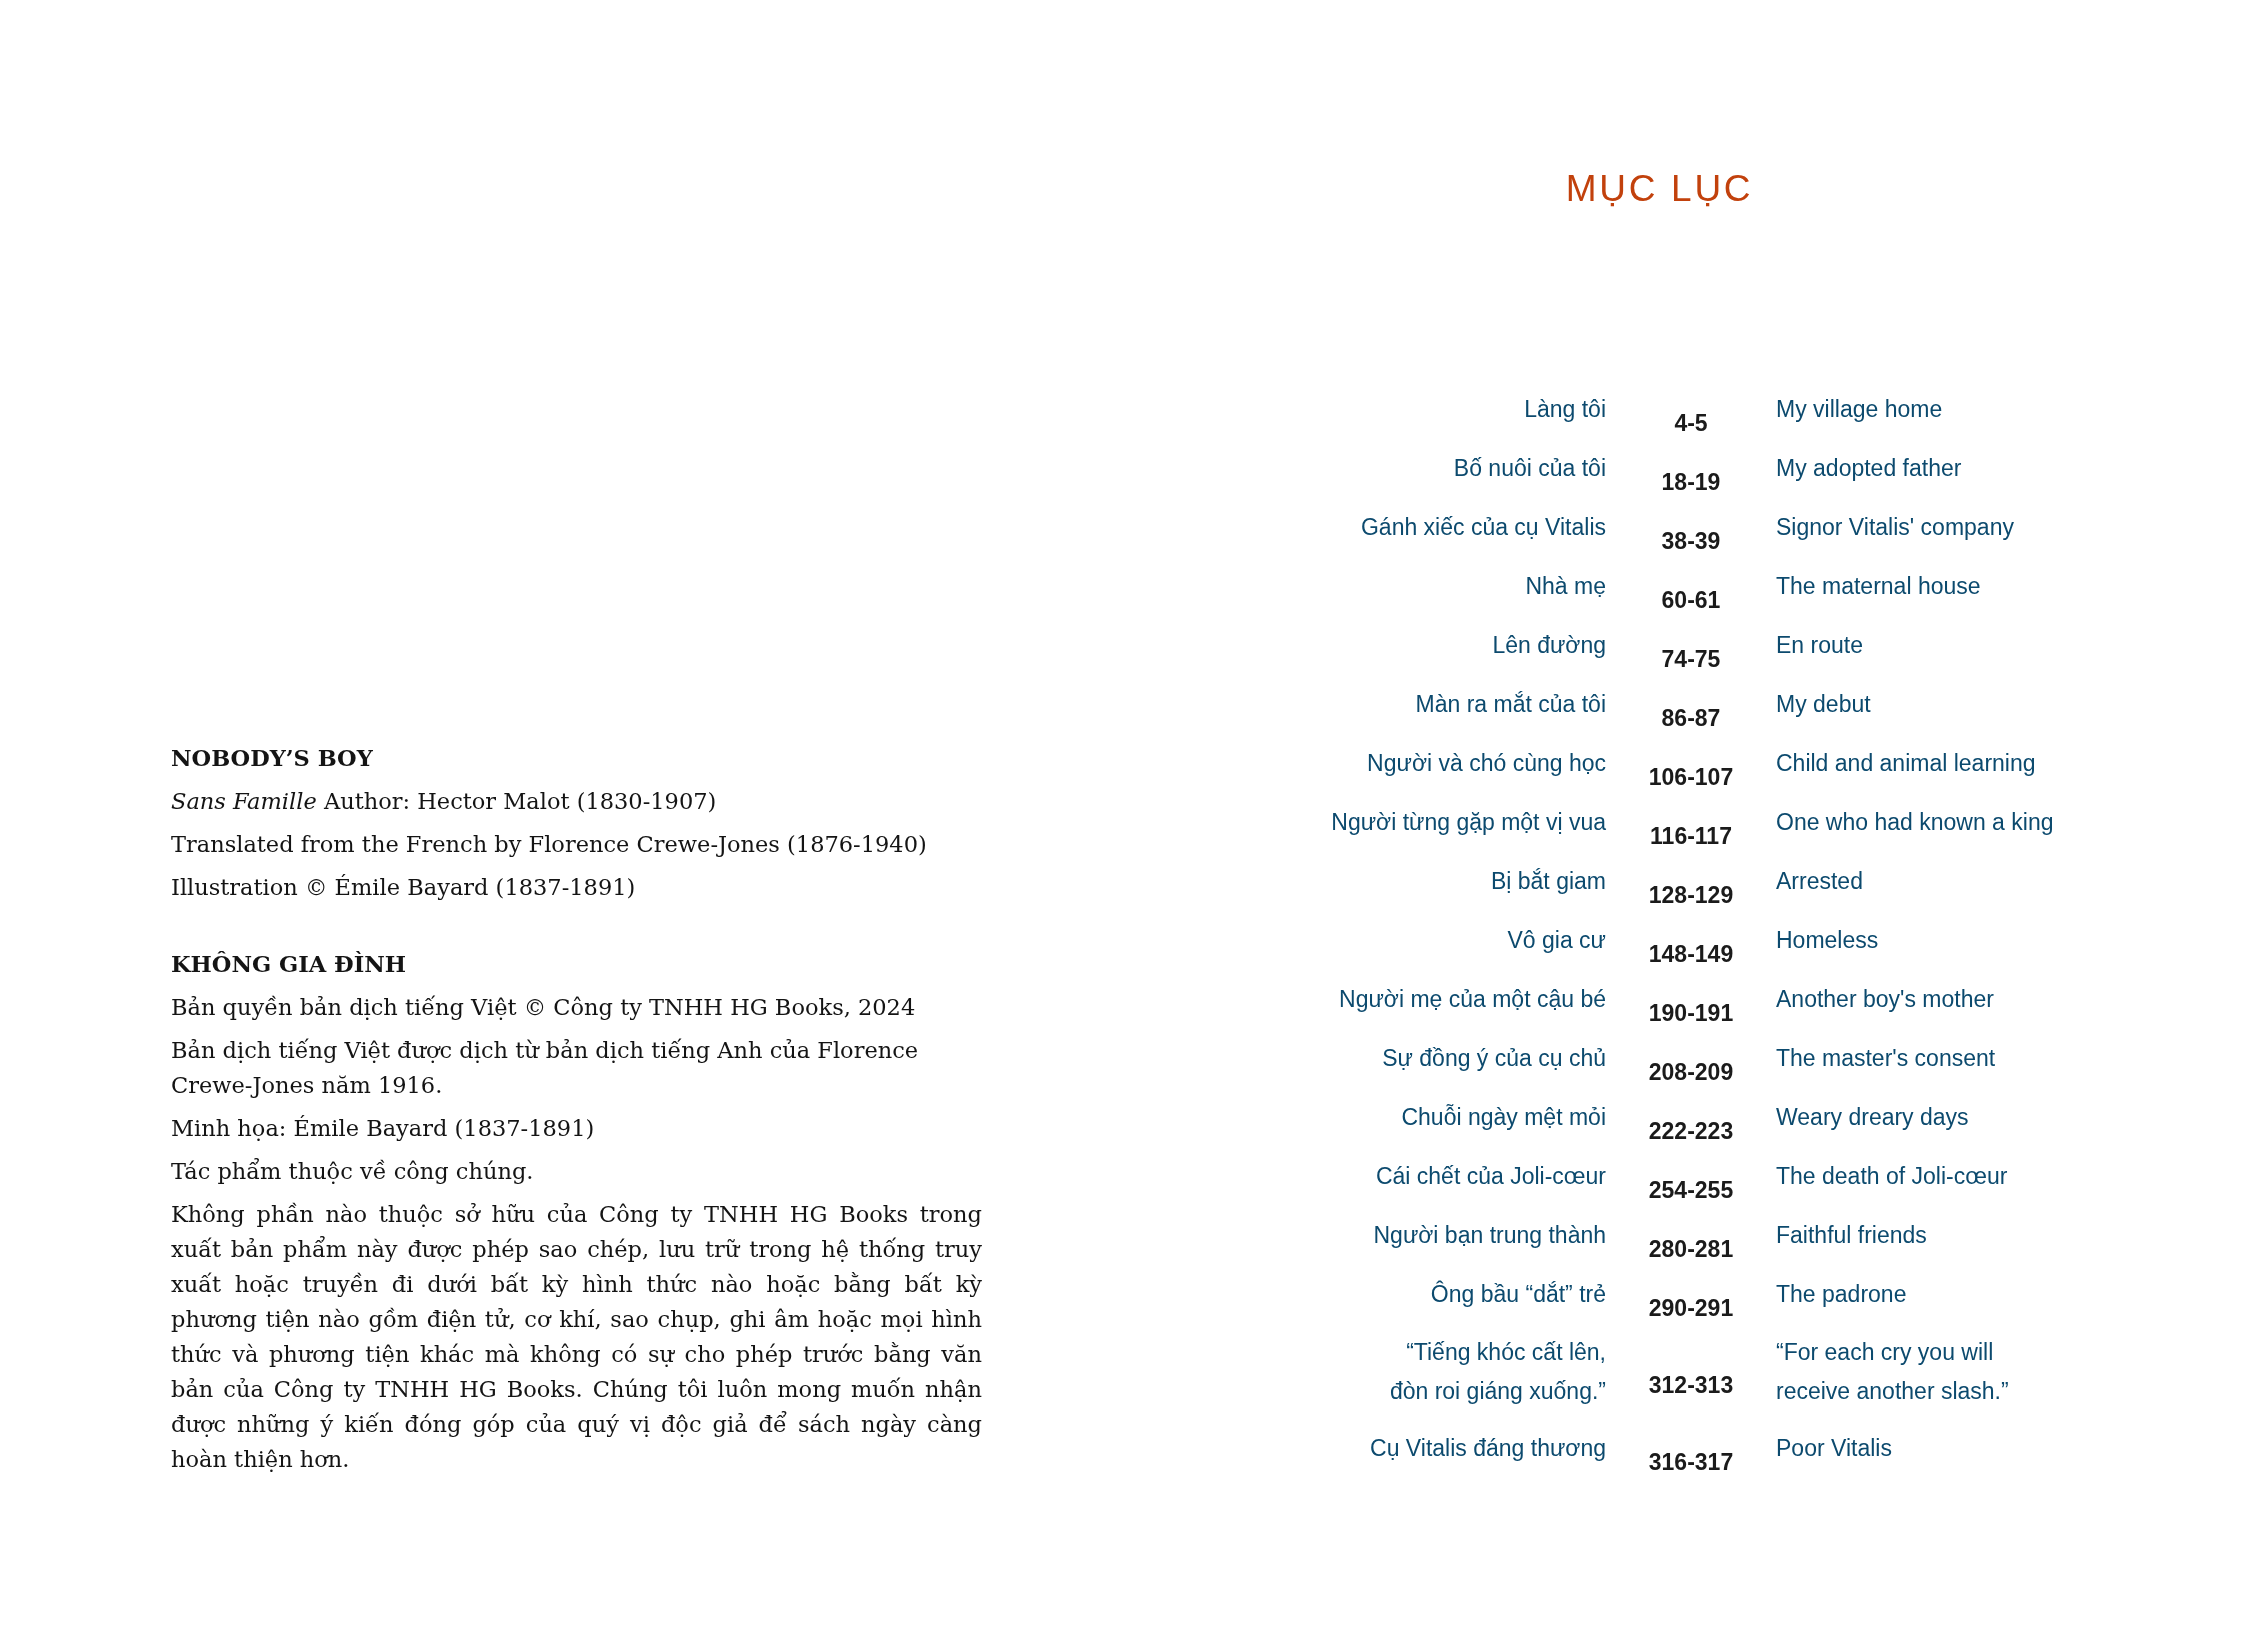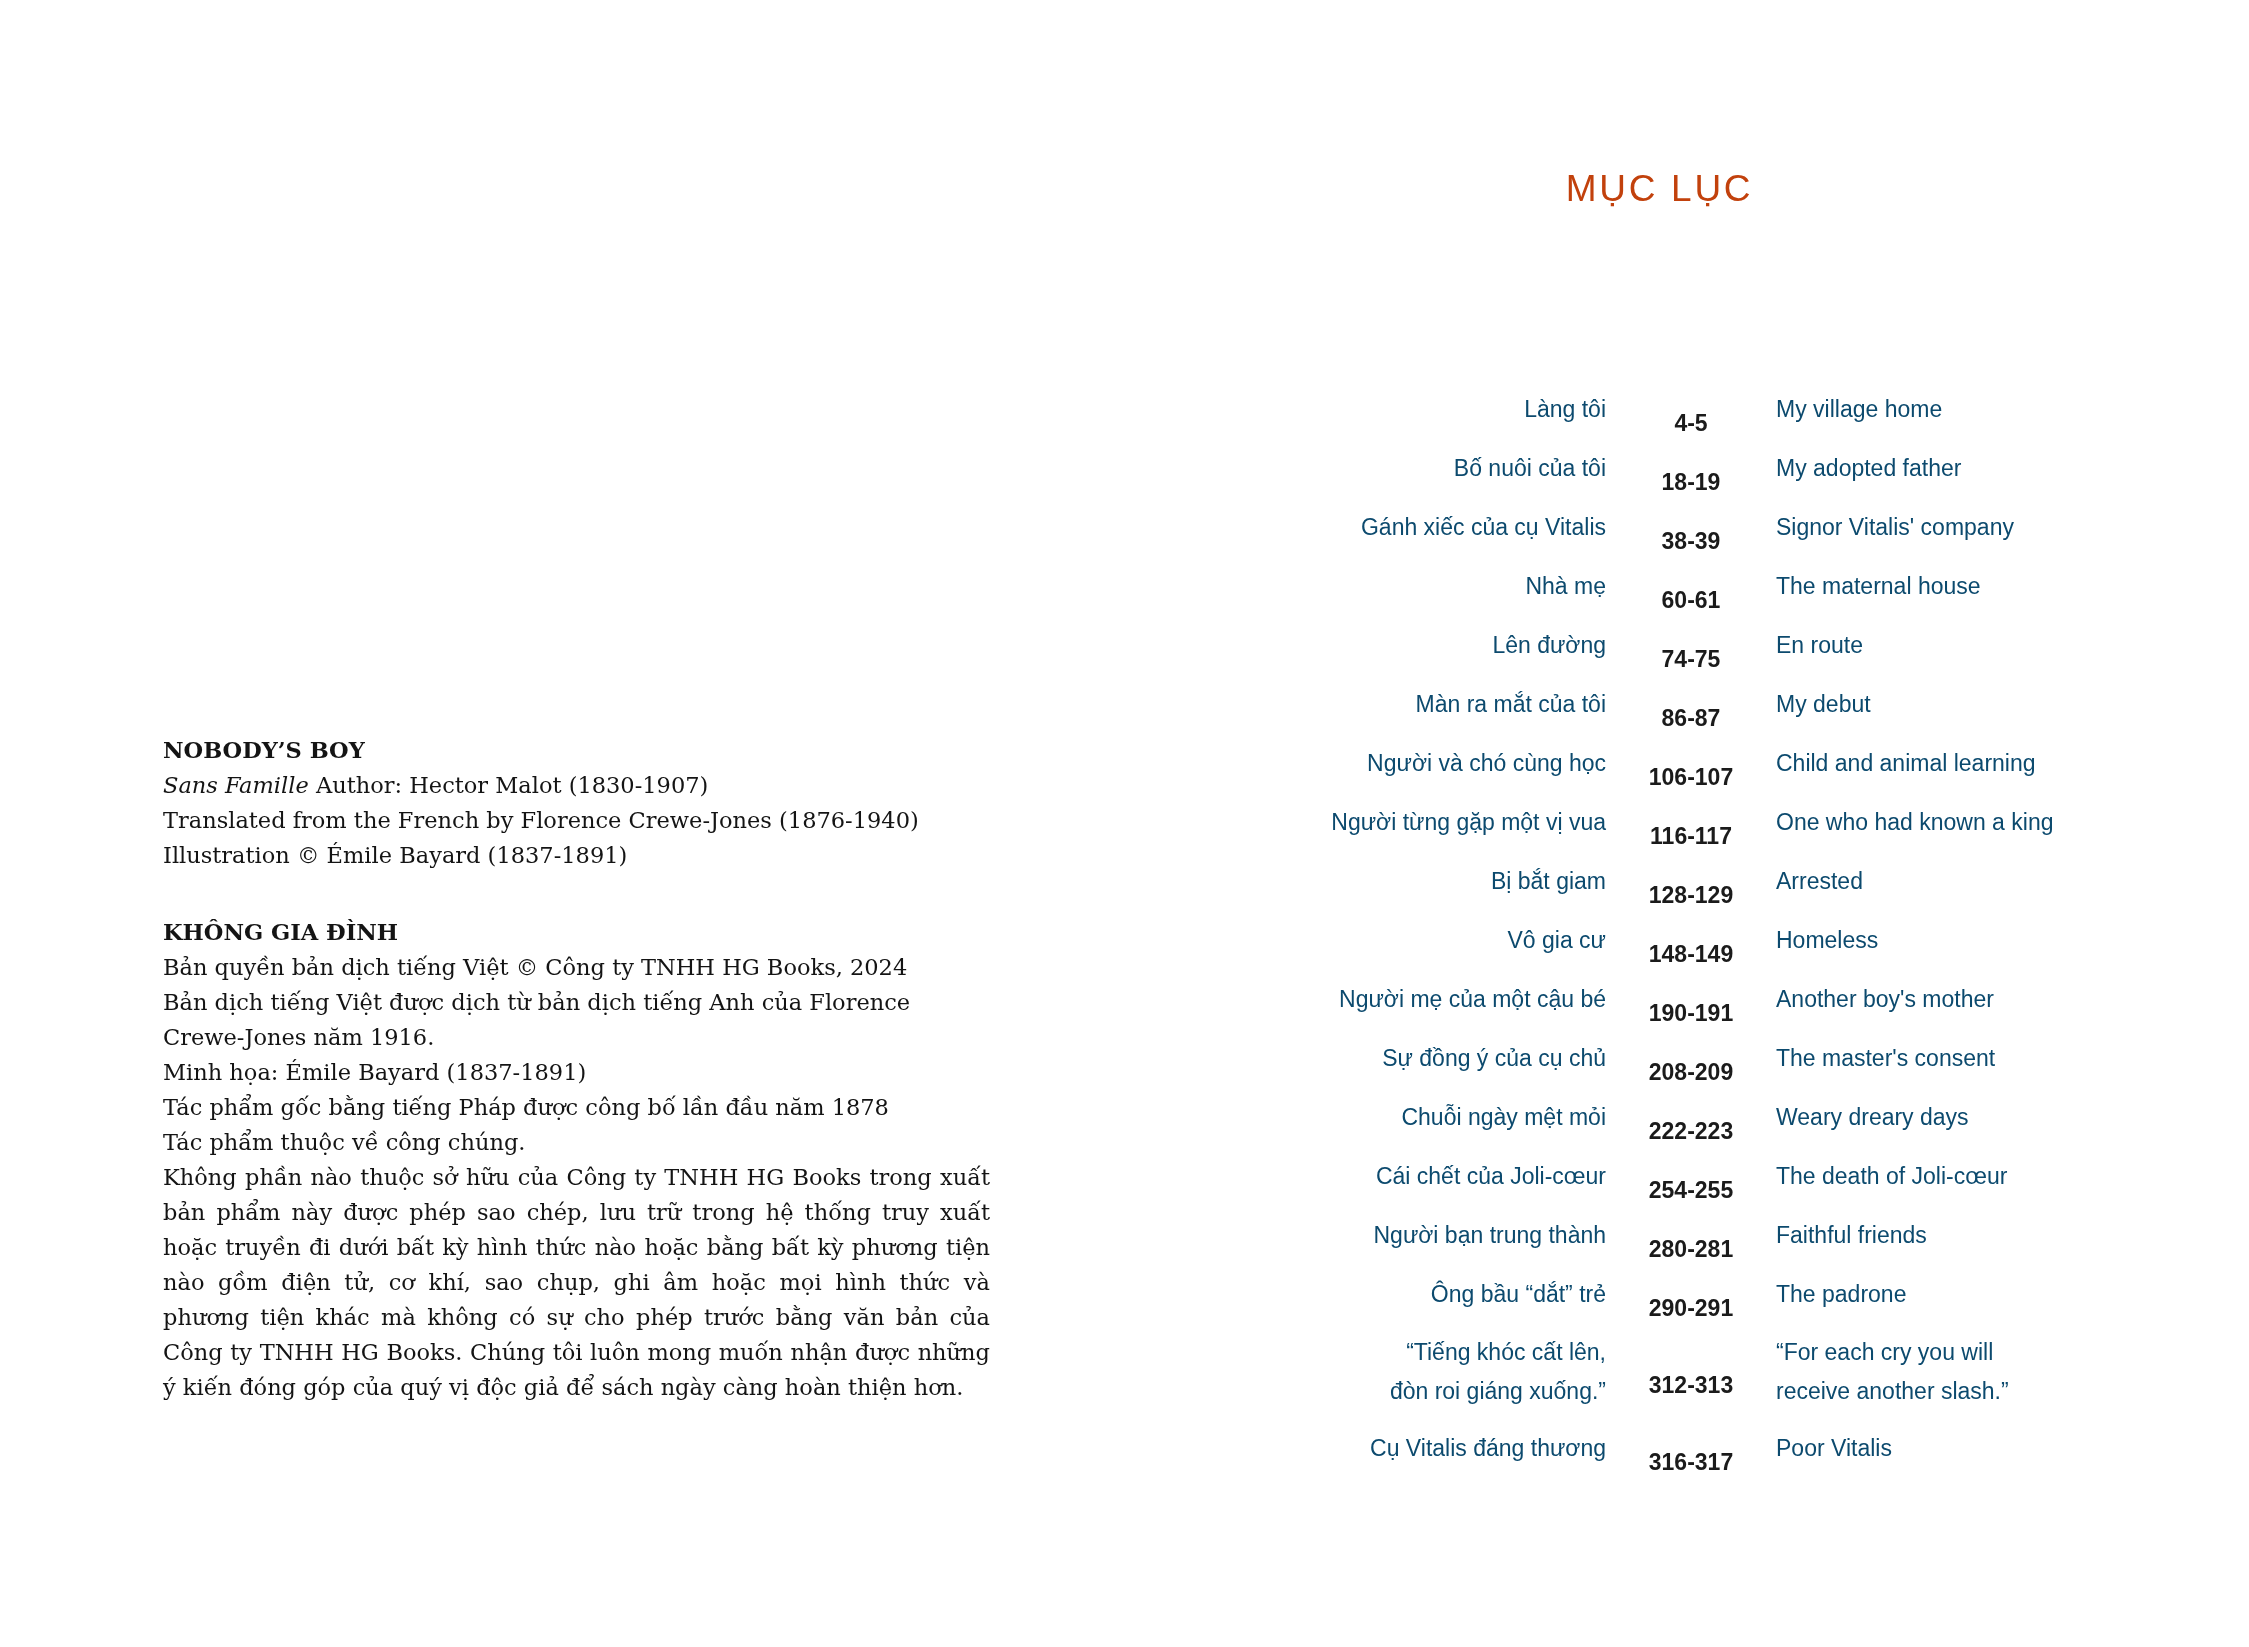--- a/index.html
+++ b/index.html
@@ -16,21 +16,21 @@
   
   .colophon {
     position: absolute;
     left: 163px; top: 733px;
     width: 827px;
     font-family: "DejaVu Serif", "Liberation Serif", serif;
     font-size: 22.5px;
     line-height: 35px;
     color: #141414;
   }
-  .colophon p { margin: 0; }
+  .colophon p { margin: 8px; }
   .colo-title { font-weight: bold; }
   .block-vi { margin-top: 42px; }
   .notice {
     margin-top: 48px;
     text-align: justify;
     text-justify: inter-word;
   }
   .it { font-style: italic; }
 
   
@@ -77,21 +77,20 @@
     <p><span class="it">Sans Famille</span><span> Author: Hector Malot (1830-1907)</span></p>
     <p>Translated from the French by Florence Crewe-Jones (1876-1940)</p>
     <p>Illustration © Émile Bayard (1837-1891)</p>
   </div>
 
   <div class="block-vi">
     <p class="colo-title">KHÔNG GIA ĐÌNH</p>
     <p>Bản quyền bản dịch tiếng Việt © Công ty TNHH HG Books, 2024</p>
     <p>Bản dịch tiếng Việt được dịch từ bản dịch tiếng Anh của Florence Crewe-Jones năm 1916.</p>
     <p>Minh họa: Émile Bayard (1837-1891)</p>
-    <p>Tác phẩm gốc bằng tiếng Pháp được công bố lần đầu năm 1878</p>
     <p>Tác phẩm thuộc về công chúng.</p>
   </div>
 
   <p class="notice">Không phần nào thuộc sở hữu của Công ty TNHH HG Books trong xuất bản phẩm này được phép sao chép, lưu trữ trong hệ thống truy xuất hoặc truyền đi dưới bất kỳ hình thức nào hoặc bằng bất kỳ phương tiện nào gồm điện tử, cơ khí, sao chụp, ghi âm hoặc mọi hình thức và phương tiện khác mà không có sự cho phép trước bằng văn bản của Công ty TNHH HG Books. Chúng tôi luôn mong muốn nhận được những ý kiến đóng góp của quý vị độc giả để sách ngày càng hoàn thiện hơn.</p>
 </section>
 
 <h1 class="toc-title">MỤC LỤC</h1>
 
 <div class="toc-rows" id="toc-rows">
     <div class="toc-row">

